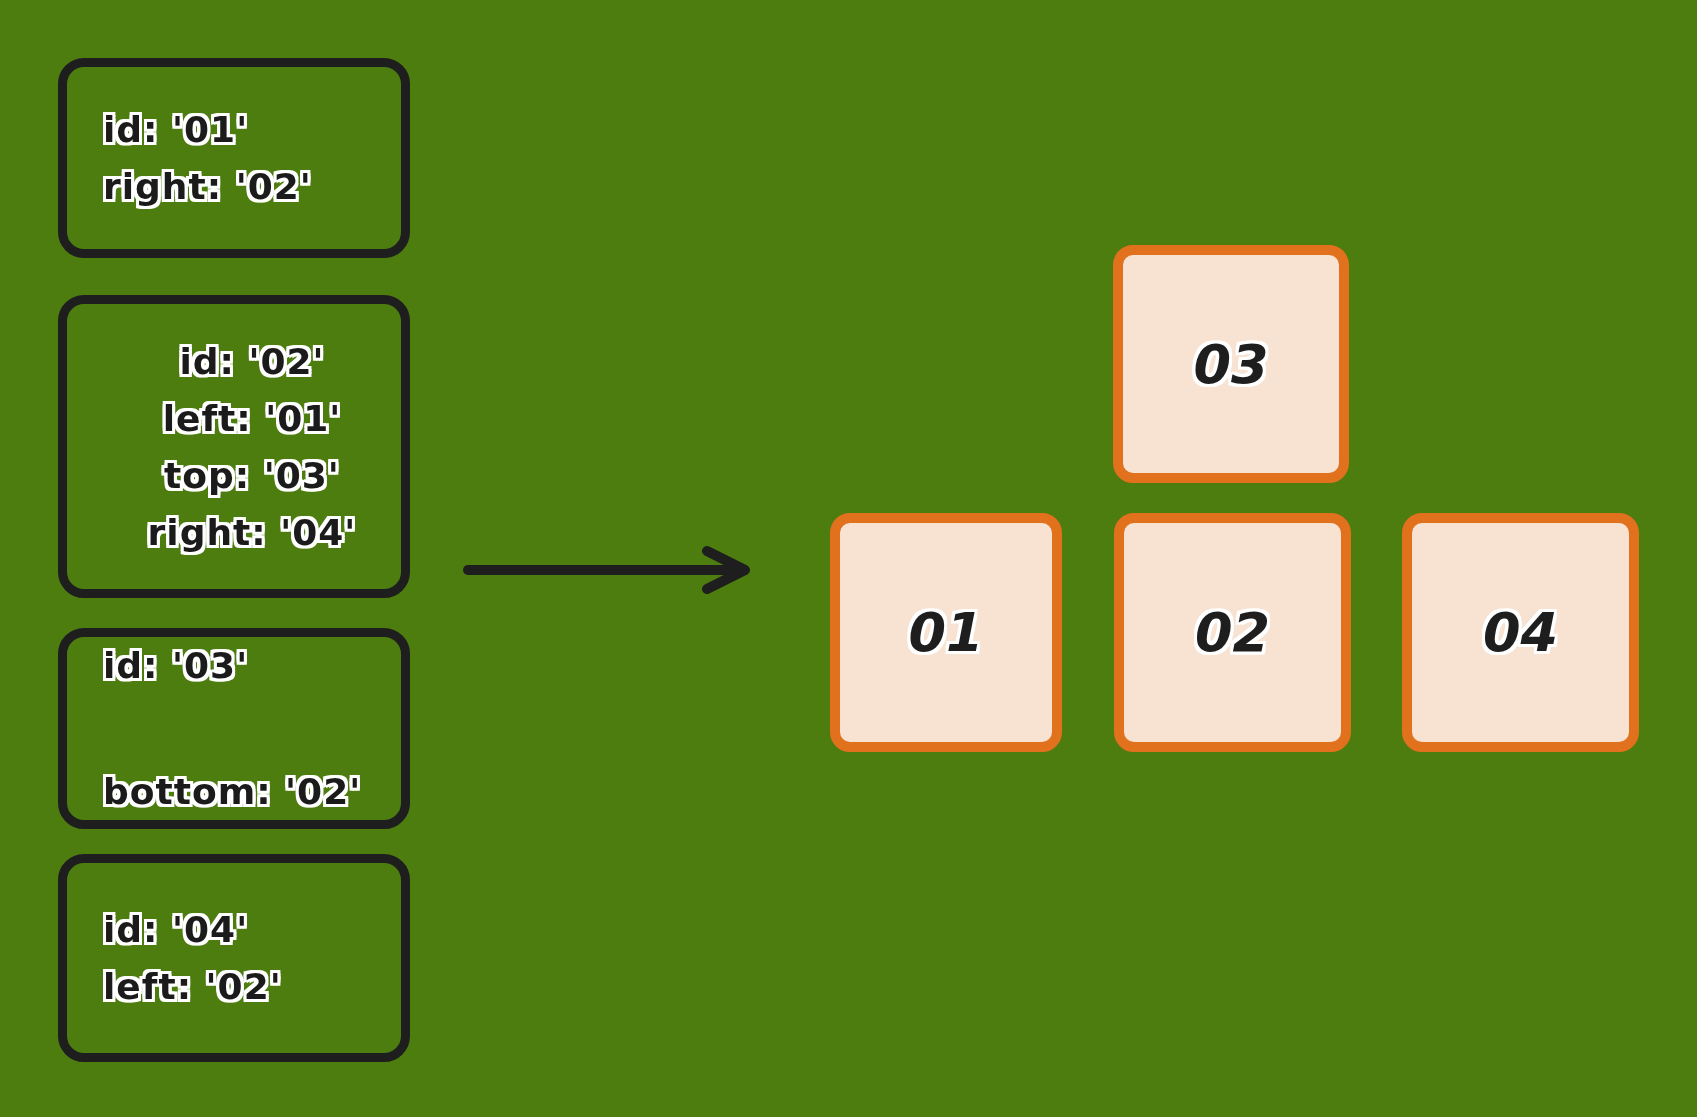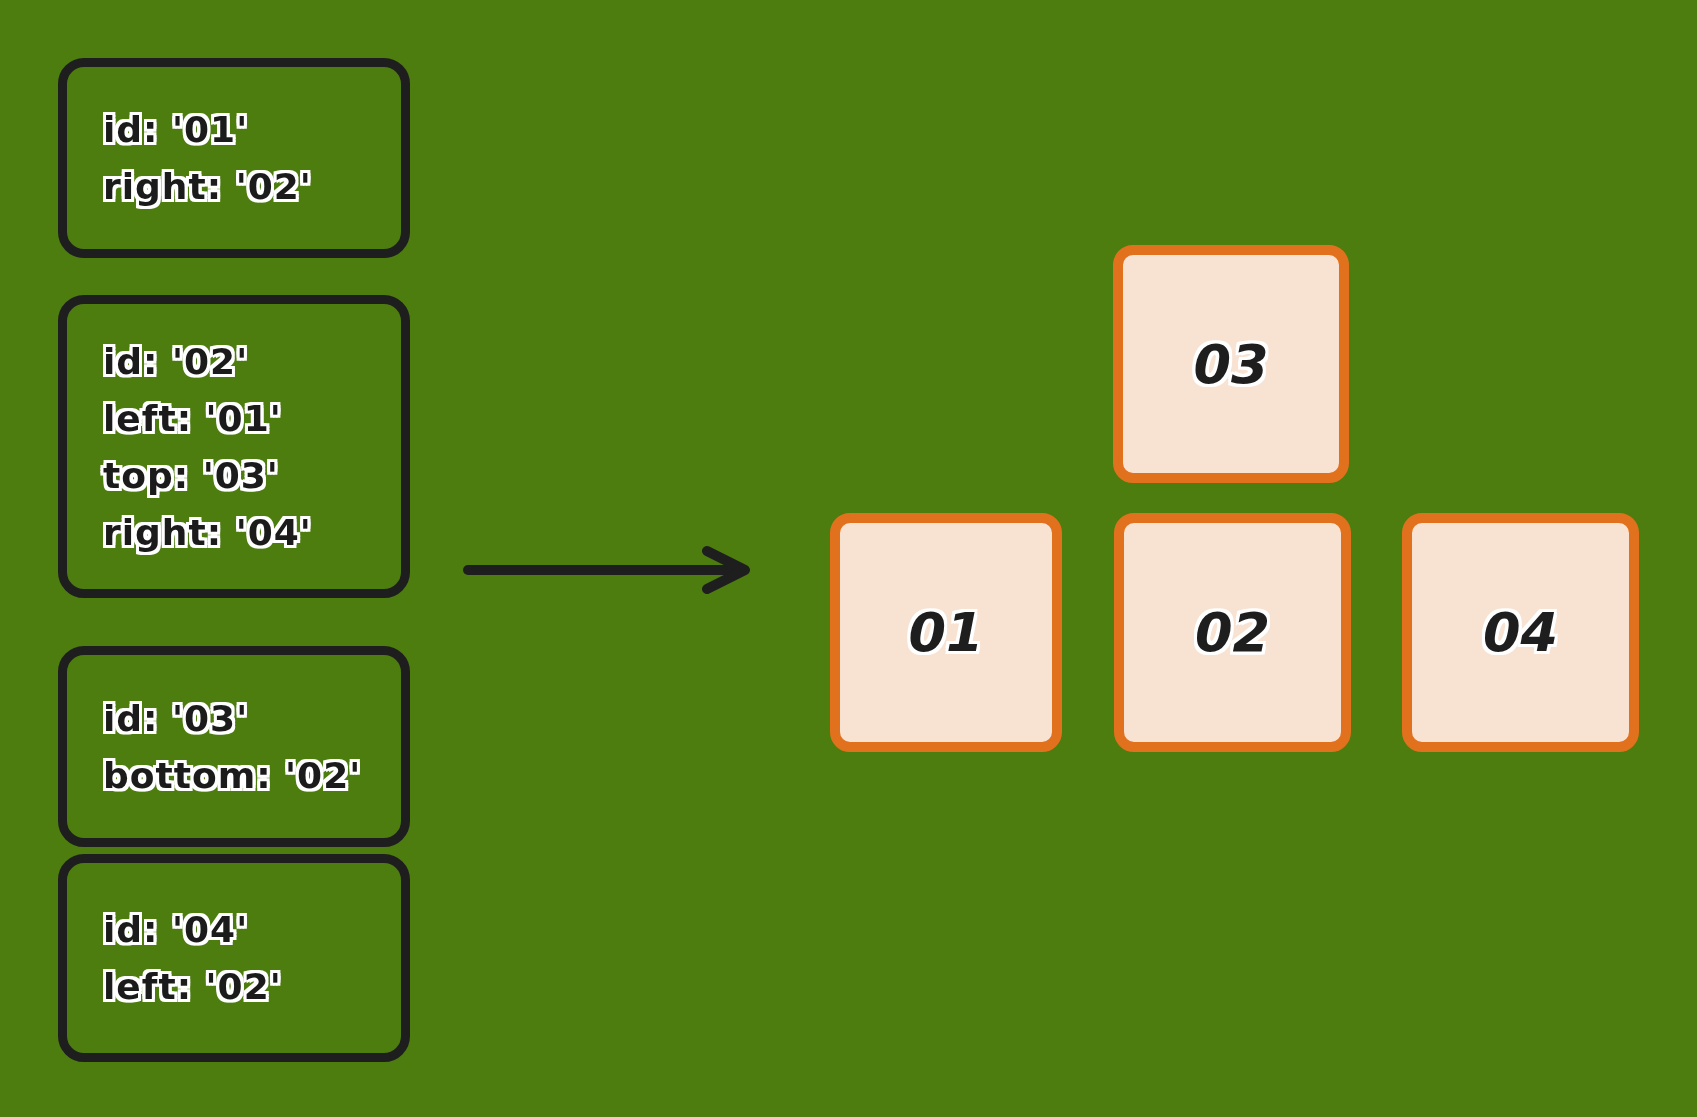--- a/index.html
+++ b/index.html
@@ -33,22 +33,22 @@
     color: #1B1B1B;
     letter-spacing: 1px;
     white-space: nowrap;
     text-shadow:
       -3px -3px 0 #FFFFFF,  3px -3px 0 #FFFFFF,
       -3px  3px 0 #FFFFFF,  3px  3px 0 #FFFFFF,
       -3px  0   0 #FFFFFF,  3px  0   0 #FFFFFF,
        0   -3px 0 #FFFFFF,  0    3px 0 #FFFFFF;
   }
   .box-01 { left: 58px;  top: 58px;  width: 352px; height: 200px; }
-  .box-02 { left: 58px;  top: 295px; width: 352px; height: 303px; }
-  .box-03 { left: 58px;  top: 646px; width: 352px; height: 201px; }
+  .box-02 { left: 58px;  top: 295px; width: 352px; height: 303px; text-align: center; }
+  .box-03 { left: 58px;  top: 628px; width: 352px; height: 201px; justify-content: space-between; }
   .box-04 { left: 58px;  top: 854px; width: 352px; height: 208px; border-radius: 26px; }
 
   
   .arrow-svg {
     position: absolute;
     left: 455px;
     top: 545px;
     width: 300px;
     height: 50px;
   }

